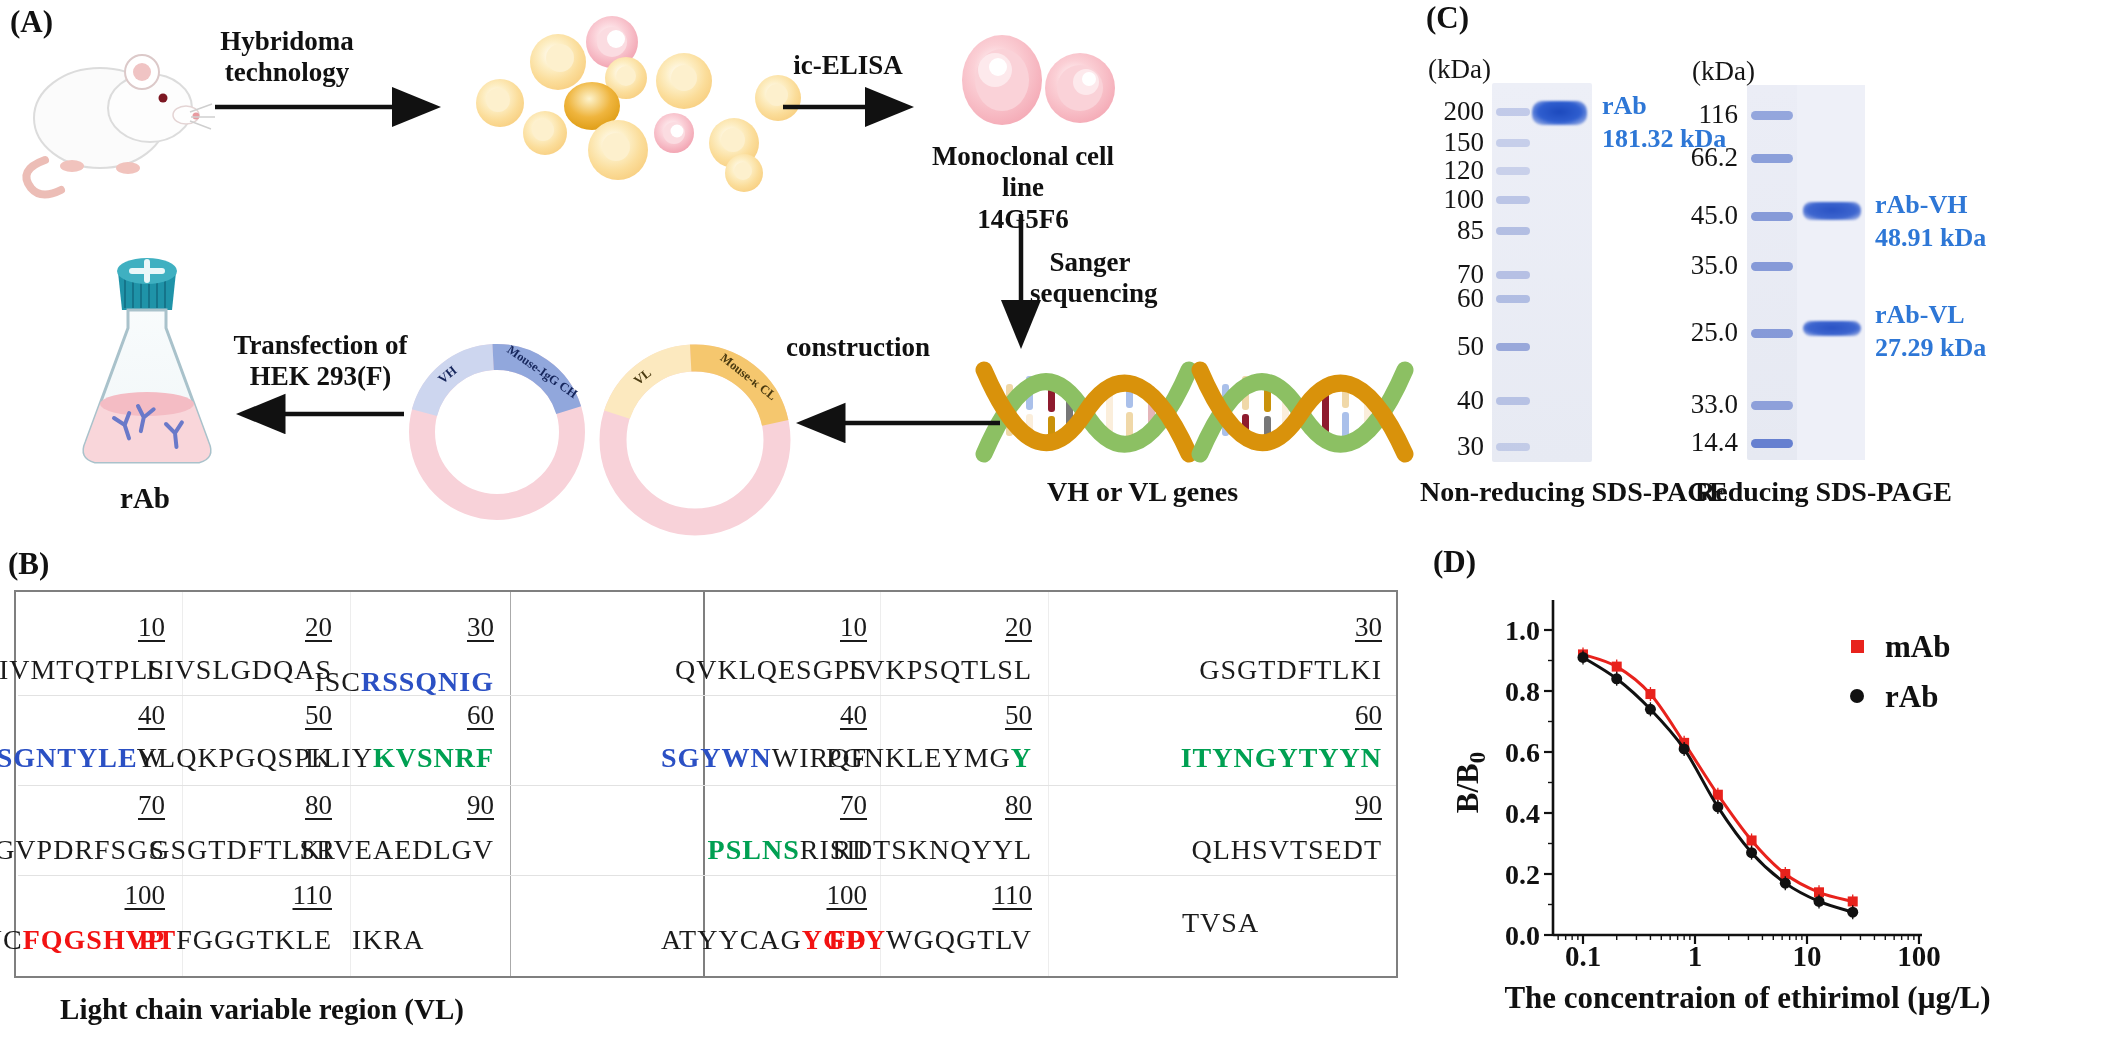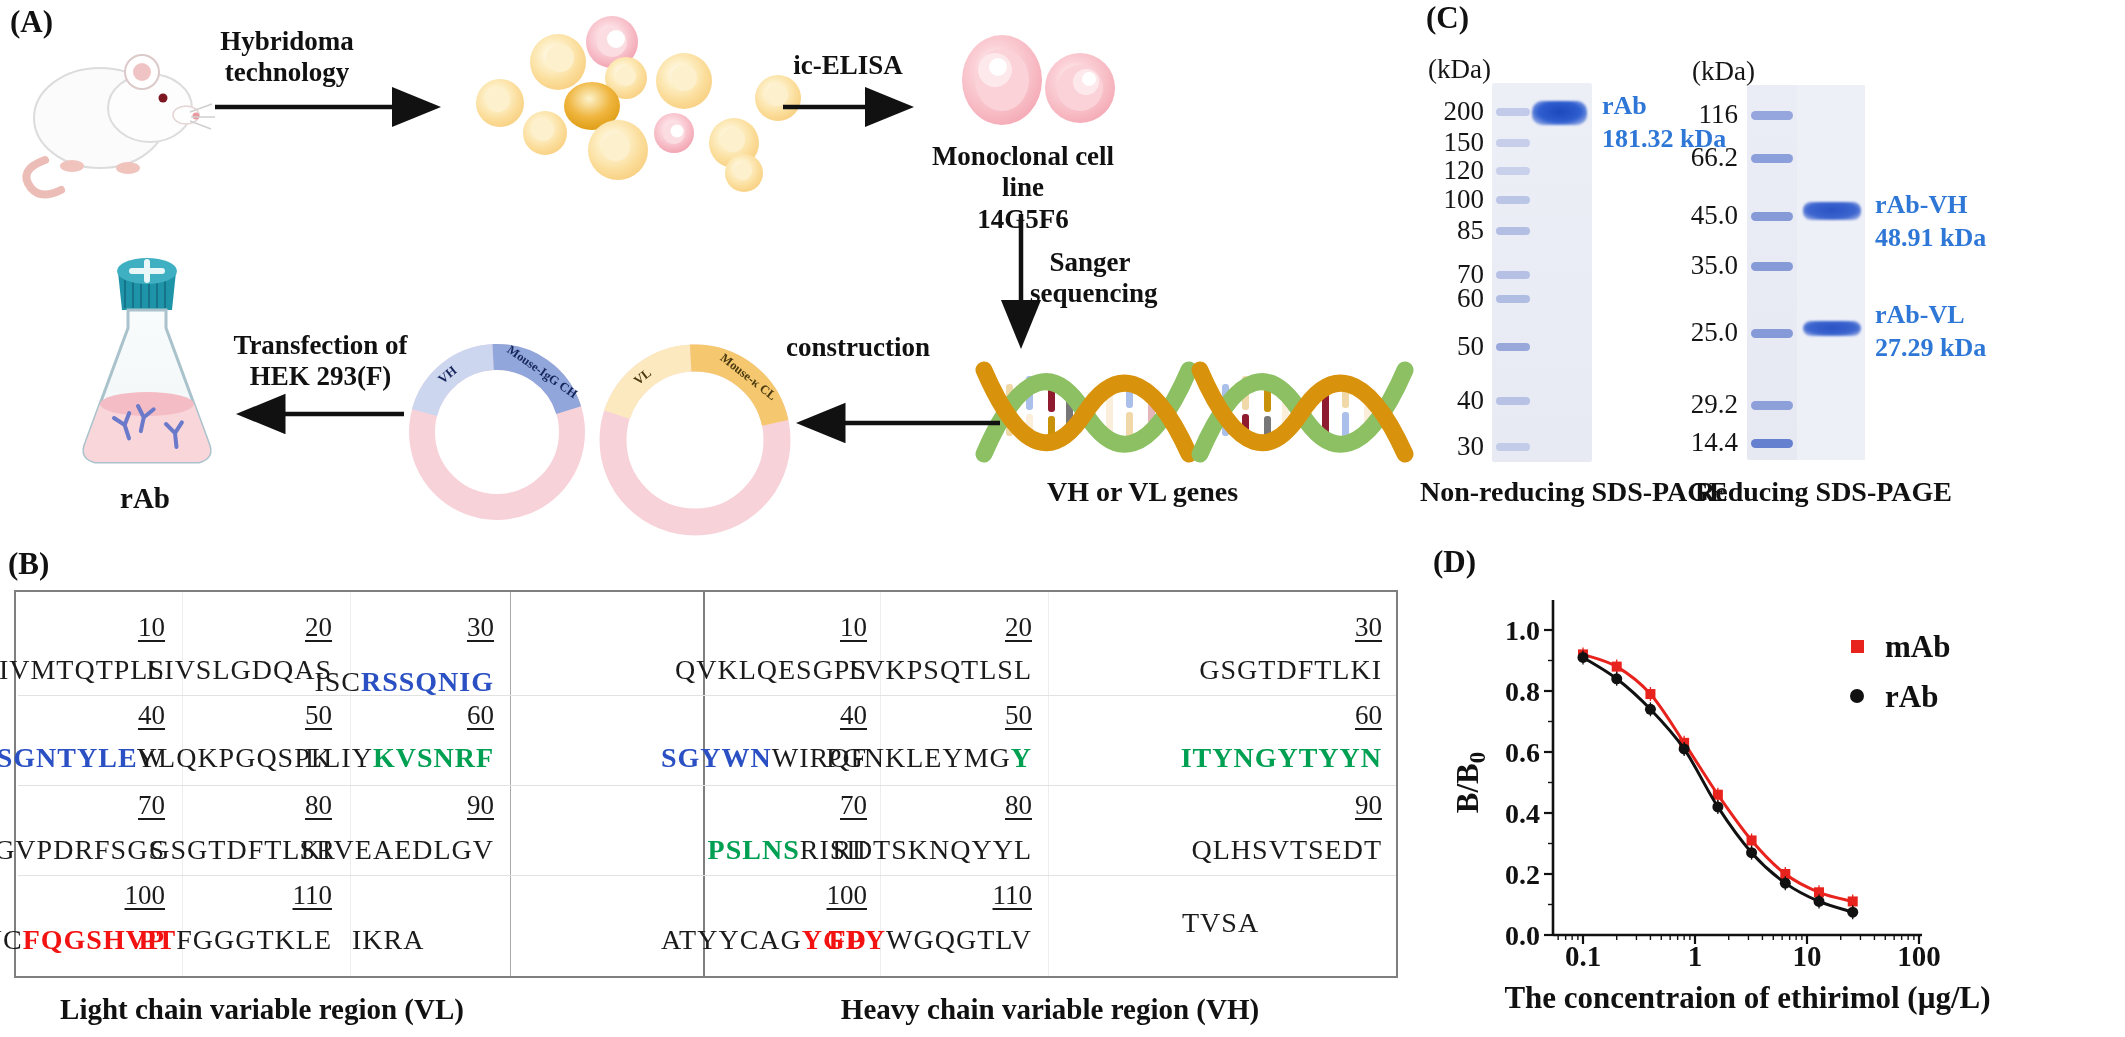--- a/index.html
+++ b/index.html
@@ -277,21 +277,20 @@
       <div class="seq-txt" style="top: 242px; right: 529px;"><span style="color: rgb(0, 160, 82); font-weight: bold;">PSLNS</span><span style="color: rgb(27, 27, 27);">RISII</span></div>
       <div class="seq-txt" style="top: 242px; right: 364px;"><span style="color: rgb(27, 27, 27);">RDTSKNQYYL</span></div>
       <div class="seq-txt" style="top: 242px; right: 14px;"><span style="color: rgb(27, 27, 27);">QLHSVTSEDT</span></div>
       <div class="seq-num" style="top: 288px; right: 529px;">100</div>
       <div class="seq-num" style="top: 288px; right: 364px;">110</div>
       <div class="seq-txt" style="top: 332px; right: 529px;"><span style="color: rgb(27, 27, 27);">ATYYCAG</span><span style="color: rgb(242, 18, 18); font-weight: bold;">YGD</span></div>
       <div class="seq-txt" style="top: 332px; right: 364px;"><span style="color: rgb(242, 18, 18); font-weight: bold;">FPY</span><span style="color: rgb(27, 27, 27);">WGQGTLV</span></div>
       <div class="seq-txt" style="top: 315px; left: 1166px;"><span style="color: rgb(27, 27, 27);">TVSA</span></div>
     </div>
   <div class="seq-caption" style="left:14px;top:993px;width:496px;">Light chain variable region (VL)</div>
-  <div class="seq-caption" style="left:702px;top:993px;width:696px;">Heavy chain variable region (VH)</div>
 
   <div class="lbl panel-letter" style="left:1426px;top:0px;">(C)</div>
 
   <div class="gel-mk-lbl" style="left:1428px;top:54px;width:62px;text-align:left;">(kDa)</div>
   <div class="gel" id="gel1" style="left:1492px;top:83px;width:100px;height:379px;background:linear-gradient(180deg,#edeff7,#e7eaf3);">
       <div class="gel-band" style="left: 4px; width: 34px; height: 8px; top: 25px; background: rgba(110, 132, 205, 0.34); filter: blur(0.6px);"></div>
       <div class="gel-band" style="left: 4px; width: 34px; height: 8px; top: 56px; background: rgba(110, 132, 205, 0.3); filter: blur(0.6px);"></div>
       <div class="gel-band" style="left: 4px; width: 34px; height: 8px; top: 84px; background: rgba(110, 132, 205, 0.28); filter: blur(0.6px);"></div>
       <div class="gel-band" style="left: 4px; width: 34px; height: 8px; top: 113px; background: rgba(110, 132, 205, 0.38); filter: blur(0.6px);"></div>
       <div class="gel-band" style="left: 4px; width: 34px; height: 8px; top: 144px; background: rgba(110, 132, 205, 0.45); filter: blur(0.6px);"></div>
@@ -444,15 +443,15 @@
     <div class="gel-mk-lbl" style="left: 1418px; width: 66px; top: 259px;">70</div>
     <div class="gel-mk-lbl" style="left: 1418px; width: 66px; top: 283px;">60</div>
     <div class="gel-mk-lbl" style="left: 1418px; width: 66px; top: 331px;">50</div>
     <div class="gel-mk-lbl" style="left: 1418px; width: 66px; top: 385px;">40</div>
     <div class="gel-mk-lbl" style="left: 1418px; width: 66px; top: 431px;">30</div>
     <div class="gel-mk-lbl" style="left: 1672px; width: 66px; top: 99px;">116</div>
     <div class="gel-mk-lbl" style="left: 1672px; width: 66px; top: 142px;">66.2</div>
     <div class="gel-mk-lbl" style="left: 1672px; width: 66px; top: 200px;">45.0</div>
     <div class="gel-mk-lbl" style="left: 1672px; width: 66px; top: 250px;">35.0</div>
     <div class="gel-mk-lbl" style="left: 1672px; width: 66px; top: 317px;">25.0</div>
-    <div class="gel-mk-lbl" style="left: 1672px; width: 66px; top: 389px;">29.2</div>
+    <div class="gel-mk-lbl" style="left: 1672px; width: 66px; top: 389px;">33.0</div>
     <div class="gel-mk-lbl" style="left: 1672px; width: 66px; top: 427px;">14.4</div>
   </div>
 
 </body></html>

